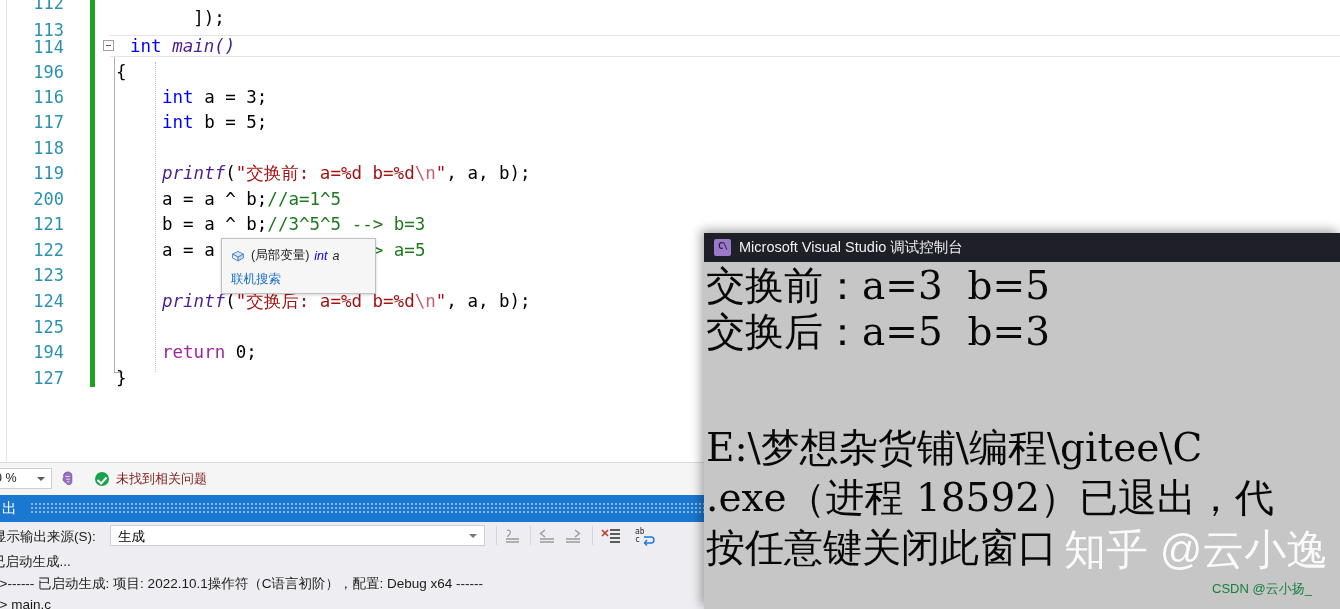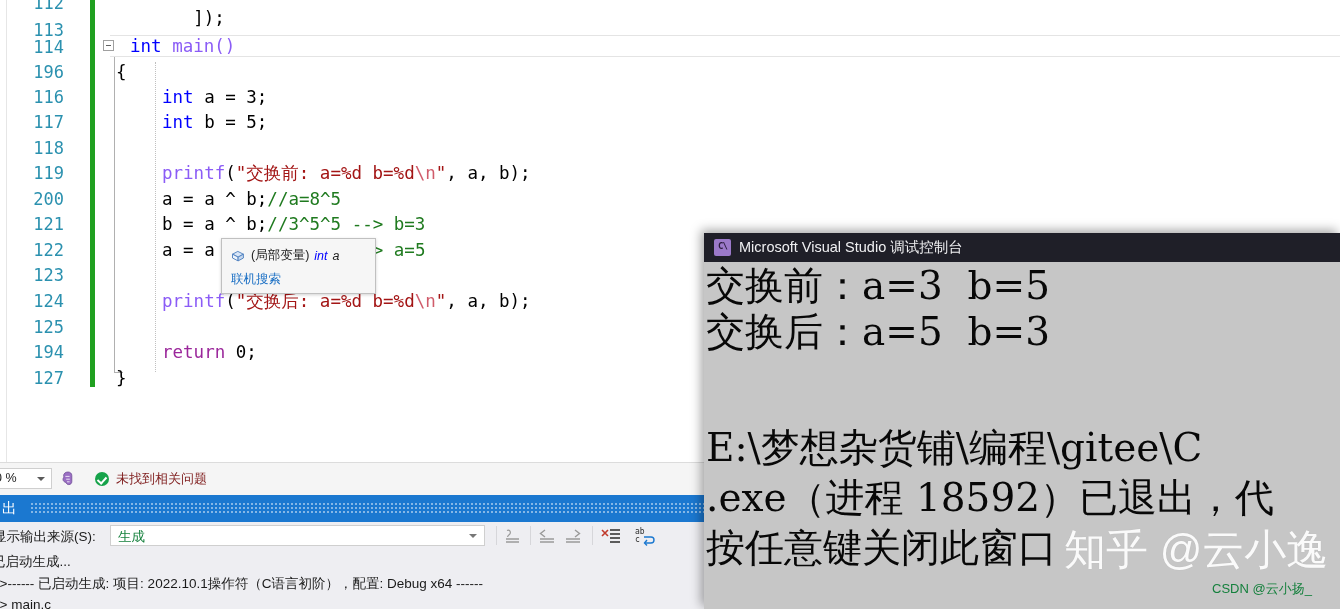--- a/index.html
+++ b/index.html
@@ -91,21 +91,21 @@
   }
   .codeline {
     position: absolute;
     white-space: pre;
     font-family: "DejaVu Sans Mono", monospace;
     font-size: 17.5px;
     line-height: 17.5px;
     color: #000000;
   }
   .kw   { color: #0000ff; }
-  .fn   { color: #8b5cf6; }
+  .fn   { color: #4c1d95; font-style: italic; }
   .str  { color: #a31515; }
   .esc  { color: #d05c6b; }
   .cmt  { color: #1f7a1f; }
   .ret  { color: #9b279b; }
   .plain{ color: #000000; }
 
   
   .tooltip {
     position: absolute;
     left: 221px; top: 238px;
@@ -237,21 +237,21 @@
     left: 110px; top: 3px;
     width: 375px; height: 21px;
     background: #ffffff;
     border: 1px solid #cfcfcf;
     box-sizing: border-box;
   }
   .out-combo-val {
     position: absolute;
     left: 7px; top: 2px;
     font-size: 13.5px;
-    color: #15803d;
+    color: #000000;
     font-family: Liberation Mono, monospace;
   }
   .out-combo-caret {
     position: absolute;
     right: 7px; top: 8px;
     width: 0; height: 0;
     border-left: 4px solid transparent;
     border-right: 4px solid transparent;
     border-top: 4px solid #777;
   }
@@ -402,21 +402,21 @@
     <div class="codeline" style="left:130px; top:38px;"><span class="kw">int</span><span class="plain"> </span><span class="fn">main()</span></div>
 
     <div class="codeline" style="left:116px; top:64px;"><span class="plain">{</span></div>
 
     <div class="codeline" style="left:162px; top:89px;"><span class="kw">int</span><span class="plain"> a = 3;</span></div>
 
     <div class="codeline" style="left:162px; top:114px;"><span class="kw">int</span><span class="plain"> b = 5;</span></div>
 
     <div class="codeline" style="left:162px; top:165px;"><span class="fn">printf</span><span class="plain">(</span><span class="str">"交换前: a=%d b=%d</span><span class="esc">\n</span><span class="str">"</span><span class="plain">, a, b);</span></div>
 
-    <div class="codeline" style="left:162px; top:191px;"><span class="plain">a = a ^ b;</span><span class="cmt">//a=8^5</span></div>
+    <div class="codeline" style="left:162px; top:191px;"><span class="plain">a = a ^ b;</span><span class="cmt">//a=1^5</span></div>
 
     <div class="codeline" style="left:162px; top:216px;"><span class="plain">b = a ^ b;</span><span class="cmt">//3^5^5 --&gt; b=3</span></div>
 
     <div class="codeline" style="left:162px; top:242px;"><span class="plain">a = a </span><span class="cmt">^ b;//3^5^3 --</span><span class="cmt">&gt; a=5</span></div>
 
     <div class="codeline" style="left:162px; top:293px;"><span class="fn">printf</span><span class="plain">(</span><span class="str">"交换后: a=%d b=%d</span><span class="esc">\n</span><span class="str">"</span><span class="plain">, a, b);</span></div>
 
     <div class="codeline" style="left:162px; top:344px;"><span class="ret">return</span><span class="plain"> 0;</span></div>
 
     <div class="codeline" style="left:116px; top:370px;"><span class="plain">}</span></div>

